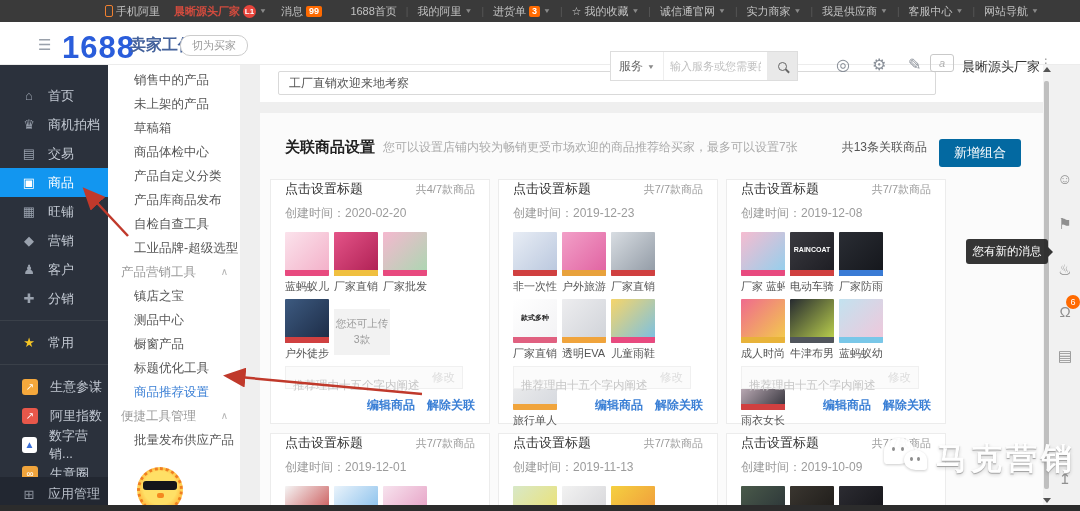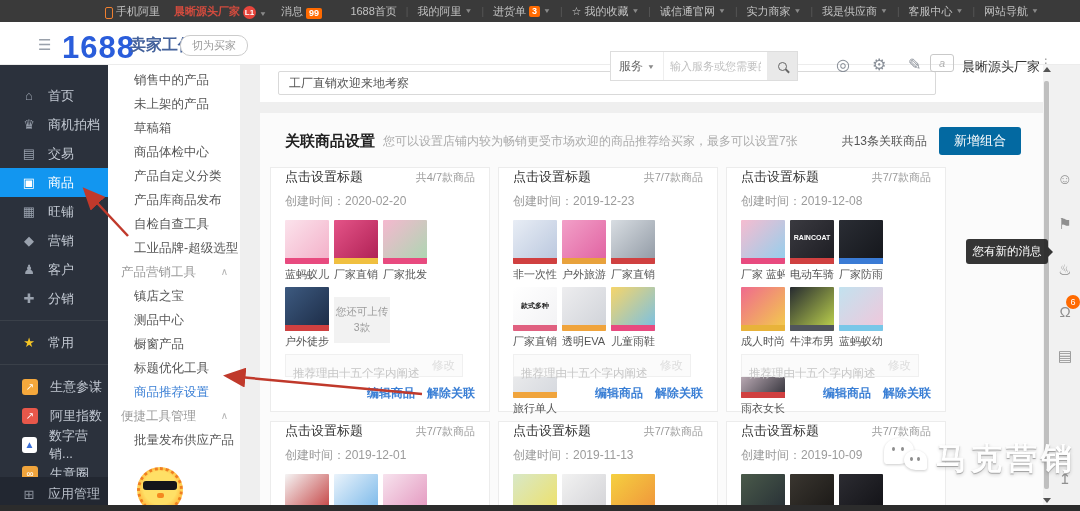--- a/index.html
+++ b/index.html
@@ -5,21 +5,21 @@
   * { margin:0; padding:0; box-sizing:border-box; }
   html,body { width:1080px; height:511px; overflow:hidden; }
   body { font-family:"Liberation Sans","DejaVu Sans",sans-serif; background:#fff; position:relative; }
   .page { position:absolute; inset:0; width:1080px; height:511px; overflow:hidden; background:#f0f0f0; }
 
   
   .topbar { position:absolute; left:0; top:0; width:1080px; height:22px; background:#3a3a3a; display:flex; align-items:center; font-size:11px; color:#c2c2c2; z-index:5; }
   .tb-left { display:flex; align-items:center; gap:14px; margin-left:105px; }
   .tb-right { display:flex; align-items:center; gap:0; margin-left:auto; margin-right:32px; }
   .tb-item { display:flex; align-items:center; gap:3px; cursor:pointer; white-space:nowrap; padding:0 9px; }
-  .tb-left .tb-item { padding:0;align-items:flex-end; }
+  .tb-left .tb-item { padding:0; }
   .tb-sep { color:#5a5a5a; font-size:10px; }
   .tb-hot { color:#d14b3e; font-weight:bold; }
   .badge-sq { background:#ff6a00; color:#fff; font-size:9px; line-height:11px; padding:0 3px; border-radius:2px; font-weight:bold; }
   .badge-rd { background:#e8453c; color:#fff; font-size:8px; width:13px; height:13px; line-height:13px; border-radius:50%; text-align:center; font-weight:bold; }
   .caret { font-size:8px; color:#8a8a8a; transform:scaleY(.8); }
   .phone-ic { width:8px; height:12px; border:1px solid #f08030; border-radius:2px; display:inline-block; }
   .star-ic { color:#cfcfcf; font-size:11px; }
 
   
   .header { position:absolute; left:0; top:22px; width:1080px; height:43px; background:#fff; border-bottom:1px solid #ececec; z-index:4; }
@@ -59,21 +59,21 @@
   .sub-item.active { color:#3a7fd5; }
 
   
   .main-bg { position:absolute; left:240px; top:65px; width:803px; height:446px; background:#efefef; }
   .panel-top { position:absolute; left:260px; top:65px; width:783px; height:37px; background:#fff; }
   .notice-input { position:absolute; left:18px; top:6px; width:658px; height:24px; border:1px solid #d9d9d9; border-radius:2px; font-size:12px; color:#555; padding:0 10px; outline:0; background:#fff; }
   .panel-body { position:absolute; left:260px; top:113px; width:783px; height:398px; background:#fbfbfb; }
   .sec-head { display:flex; align-items:center; padding:14px 22px 0 25px; }
   .sec-title { font-size:15px; font-weight:bold; color:#222; }
   .sec-desc { font-size:12px; color:#ababab; margin-left:8px; }
-  .sec-right { margin-left:auto; display:flex; align-items:center; gap:12px; }
+  .sec-right { margin-left:auto; display:flex; align-items:flex-start; gap:12px;margin-top:12px; }
   .sec-count { font-size:12px; color:#555; }
   .add-btn { background:#0369a1; color:#fff; font-size:13px; padding:5px 15px; border-radius:3px; border:0; cursor:pointer; }
 
   .cards-row { display:flex; gap:8px; padding-left:10px; margin-top:12px; }
   .card { width:220px; background:#fff; border:1px solid #ececec; padding:0 14px; position:relative; }
   .cards-row.r1 .card { height:245px; }
   .cards-row.r2 { margin-top:9px; }
   .cards-row.r2 .card { height:140px; }
   .card-head { display:flex; justify-content:space-between; align-items:baseline; }
   .card-title { font-size:13px; color:#333; cursor:pointer; }

